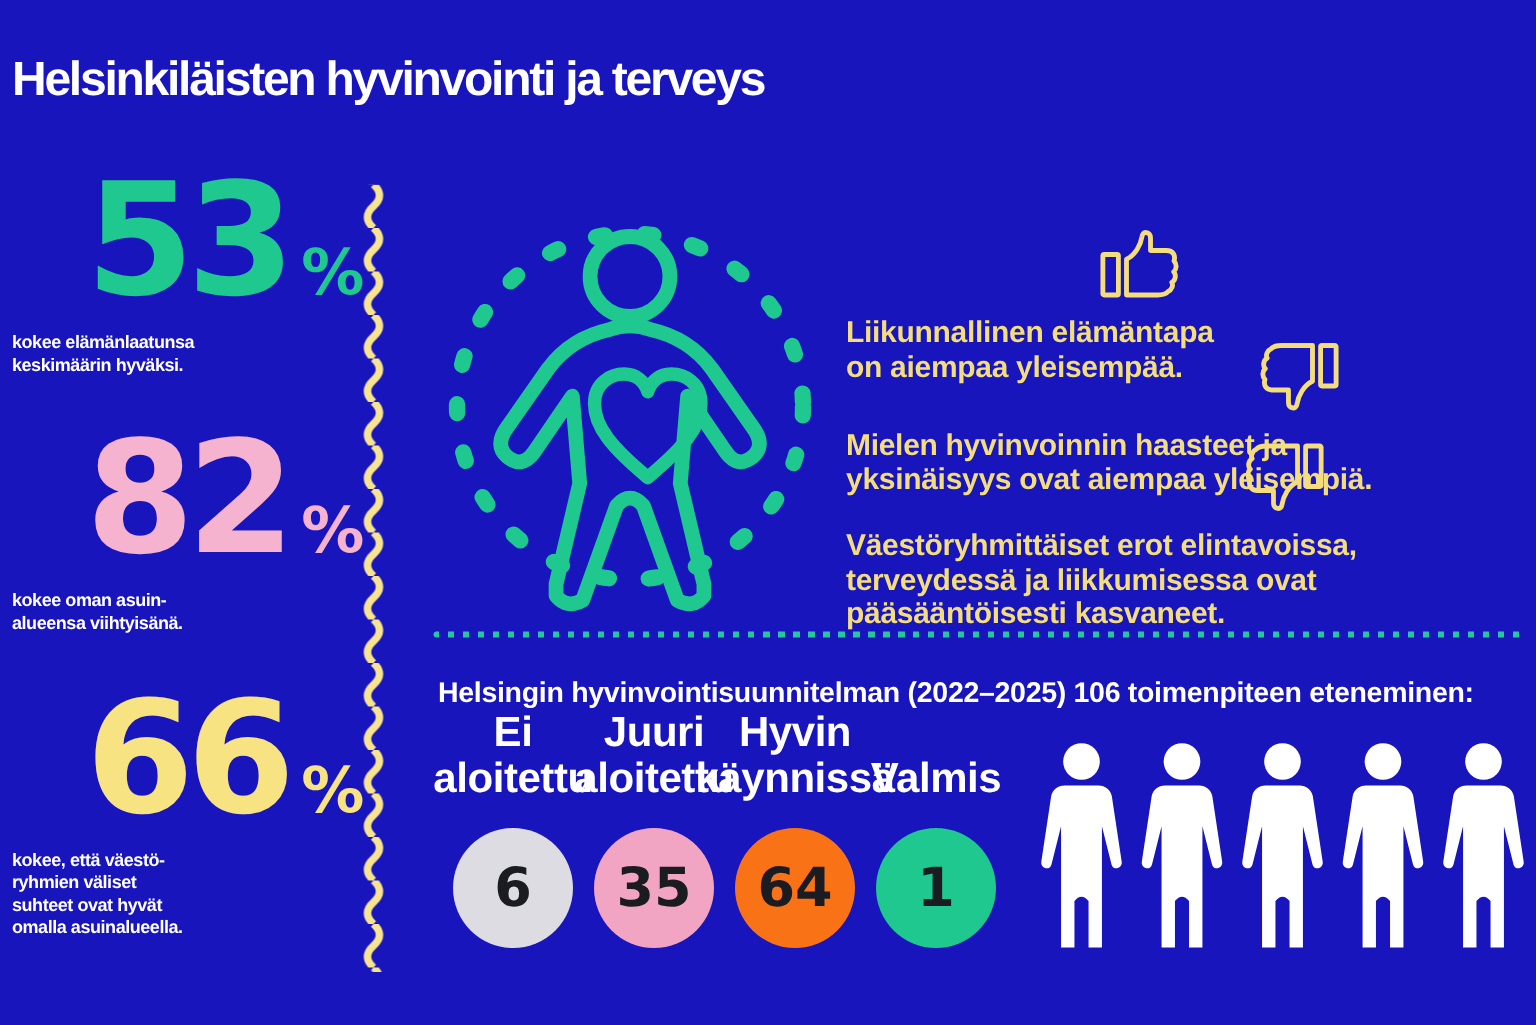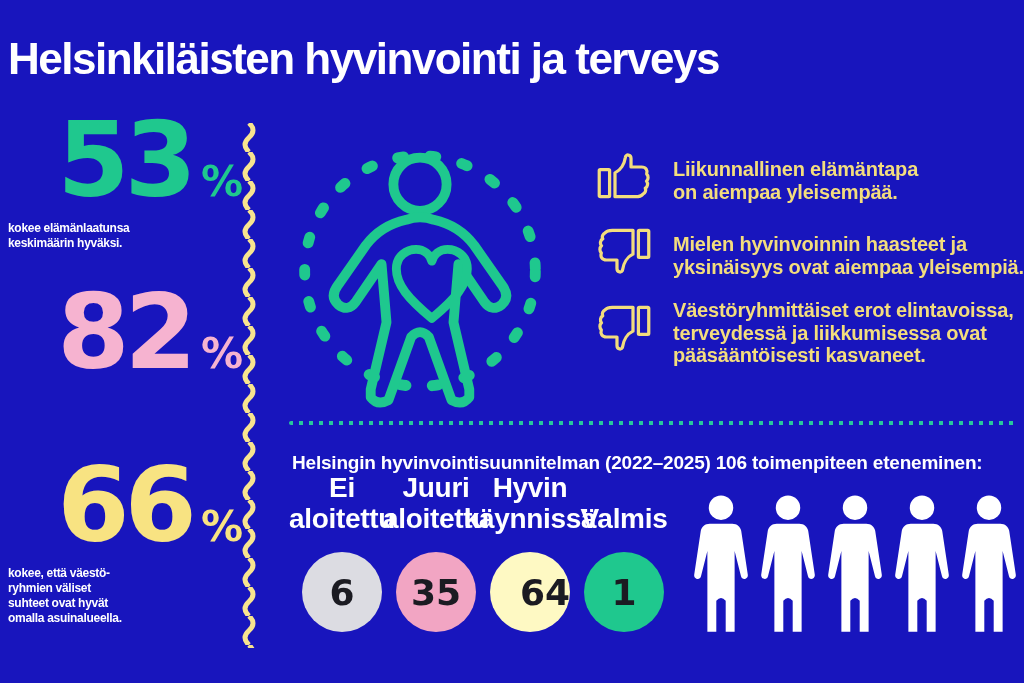--- a/index.html
+++ b/index.html
@@ -14,37 +14,37 @@
     --white:#ffffff;
   }
   *{margin:0;padding:0;box-sizing:border-box;}
   body{background:#333;font-family:"Liberation Sans",sans-serif;}
   .stage{
     position:relative;width:1024px;height:683px;overflow:hidden;
     background:var(--bg);
   }
   .title{
     position:absolute;left:8px;top:34px;
-    color:var(--white);font-size:44px;font-weight:900;letter-spacing:-1.5px;
+    color:var(--white);font-size:32px;font-weight:900;letter-spacing:-1.5px;
     white-space:nowrap;
   }
   
   .stat{position:absolute;left:8px;width:235px;}
   .stat .num{font-family:"DejaVu Sans",sans-serif;font-weight:bold;
     font-size:104px;line-height:1;letter-spacing:-5px;white-space:nowrap;text-align:right;}
   .stat .unit{font-size:42px;letter-spacing:0;margin-left:9px;}
   .stat .cap{margin-top:9px;color:var(--white);font-size:12px;font-weight:700;
     letter-spacing:-0.3px;line-height:1.25;white-space:pre-line;}
   .stat1{top:108px;} .stat2{top:280px;} .stat3{top:453px;}
   
   .wave{position:absolute;left:239px;top:123px;}
   
   .person-heart{position:absolute;left:282px;top:124px;}
   
-  .fact{position:absolute;left:597px;display:flex;align-items:center;}
+  .fact{position:absolute;left:564px;display:flex;align-items:flex-end;flex-direction:column;}
   .fact .ficon{flex:0 0 54px;margin-right:22px;}
   .fact .ftext{color:var(--fact-yellow);font-size:20px;font-weight:700;
     letter-spacing:-0.2px;line-height:1.13;white-space:pre-line;margin-top:5px;}
   .fact1{top:152px;} .fact2{top:227px;} .fact3{top:294px;}
   .down svg{transform:rotate(180deg);}
   
   .dotline{position:absolute;left:289px;top:421px;width:728px;height:4px;
     background:repeating-linear-gradient(90deg,var(--dot-teal) 0 4px,transparent 4px 10px);
     border-radius:2px;}
   
@@ -71,20 +71,22 @@
   <h1 class="title">Helsinkiläisten hyvinvointi ja terveys</h1>
 
   <section class="stat stat1">
     <div class="num"><span style="color: rgb(31, 200, 142);">53</span><span class="unit" style="color: rgb(31, 200, 142);">%</span></div>
     <p class="cap">kokee elämänlaatunsa
 keskimäärin hyväksi.</p>
   </section>
 
   <section class="stat stat2">
     <div class="num"><span style="color: rgb(246, 179, 208);">82</span><span class="unit" style="color: rgb(246, 179, 208);">%</span></div>
+    <p class="cap">kokee oman asuin-
+alueensa viihtyisänä.</p>
   </section>
 
   <section class="stat stat3">
     <div class="num"><span style="color: rgb(248, 227, 130);">66</span><span class="unit" style="color: rgb(248, 227, 130);">%</span></div>
     <p class="cap">kokee, että väestö-
 ryhmien väliset
 suhteet ovat hyvät
 omalla asuinalueella.</p>
   </section>
 
@@ -161,21 +163,21 @@
     <div class="status-col">
       <div class="status-label">Juuri
 aloitettu</div>
       <div class="status-circle" style="background-color: rgb(242, 165, 195);">
         <span class="status-value">35</span>
       </div>
     </div>
     <div class="status-col">
       <div class="status-label">Hyvin
 käynnissä</div>
-      <div class="status-circle" style="background-color: #fef9c3; justify-content: flex-end;">
+      <div class="status-circle" style="background-color: #f97316;">
         <span class="status-value">64</span>
       </div>
     </div>
     <div class="status-col">
       <div class="status-label">Valmis</div>
       <div class="status-circle" style="background-color: rgb(31, 200, 142);">
         <span class="status-value">1</span>
       </div>
     </div>
   </div>

